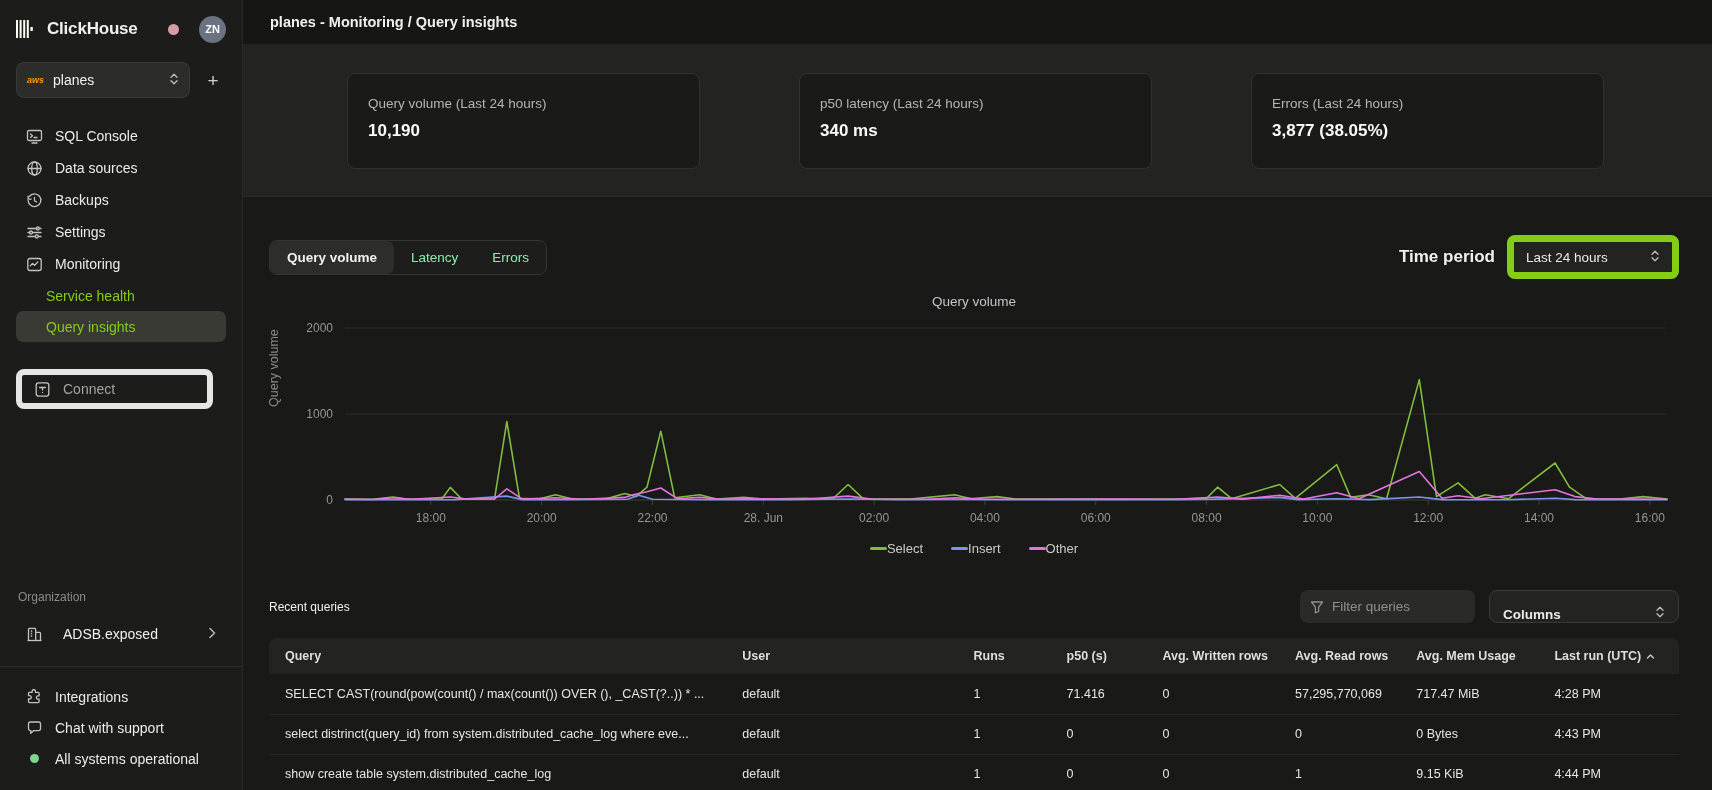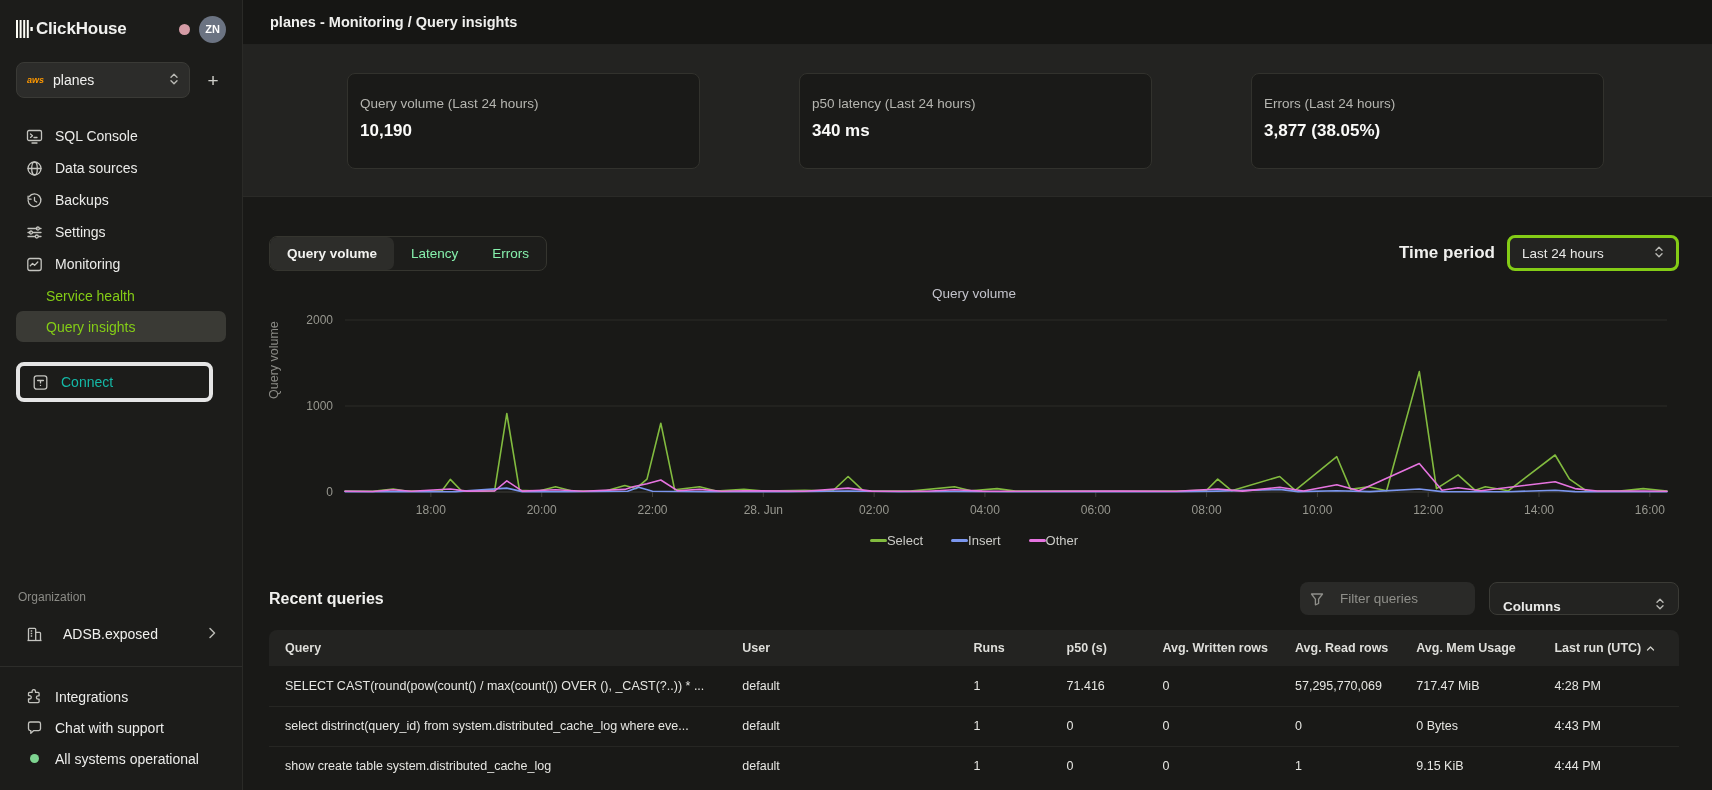--- a/index.html
+++ b/index.html
@@ -8,88 +8,88 @@
     font-family:"Liberation Sans","DejaVu Sans",sans-serif;
     background:#191917; color:#f0f0ee; display:flex;
     -webkit-font-smoothing:antialiased;
   }
   
   aside {
     width:243px; min-width:243px; height:100%;
     background:#1c1c1a; border-right:1px solid #2a2a27;
     display:flex; flex-direction:column; padding:14px 16px 16px;
   }
-  .side-top { display:flex; align-items:center; gap:1px; height:30px; margin-bottom:18px; }
+  .side-top { display:flex; align-items:center; gap:12px; height:30px; margin-bottom:18px; }
   .logo-mark { display:flex; align-items:center; }
   .logo-text { font-size:17px; font-weight:bold; letter-spacing:-0.2px; }
   .notif-dot { width:11px; height:11px; border-radius:50%; background:#d59ca6; margin-left:auto; }
   .avatar { width:27px; height:27px; border-radius:50%; background:#6b7382; color:#fff;
     font-size:11px; font-weight:bold; display:flex; align-items:center; justify-content:center; margin-left:8px;text-align:center; }
   .svc-row { display:flex; align-items:center; gap:10px; margin-bottom:22px; }
   .svc-select { flex:1; height:36px; background:#2c2c2a; border:1px solid #3a3a36; border-radius:8px;
     display:flex; align-items:center; gap:9px; padding:0 10px; color:#f0f0ee; font-size:14px; cursor:pointer; }
   .aws-mark { color:#ff9900; font-size:9px; font-weight:bold; font-style:italic; letter-spacing:0; }
   .svc-select .updown { margin-left:auto; }
   .plus-btn { width:26px; height:26px; background:none; border:none; color:#cfcfca; font-size:19px;
     line-height:1; cursor:pointer; }
   nav { display:flex; flex-direction:column; }
   .nav-item { display:flex; align-items:center; gap:12px; height:32px; padding:0 10px;
     border-radius:7px; color:#ececea; font-size:14px; cursor:pointer; }
   .nav-item .nicon { width:17px; height:17px; display:flex; align-items:center; justify-content:center; color:#c4c4bf; }
   .nav-sub { height:31px; display:flex; align-items:center; padding-left:30px; border-radius:7px;
     color:#84cc16; font-size:14px; cursor:pointer; }
   .nav-sub.active { background:#3a3a35; }
-  .connect-btn { margin-top:20px; height:40px; border:4px solid #e5e5e5; background:transparent;
-    border-radius:8px; display:flex; align-items:center; gap:12px; padding:0 12px; color:#14b8a6;
+  .connect-btn { margin-top:27px; height:40px; border:6px solid #e5e5e5; background:transparent;
+    border-radius:8px; display:flex; align-items:center; gap:12px; padding:0 12px; color:#a3a3a3;
     font-size:14px; cursor:pointer; width:197px; }
   .connect-btn .nicon { color:#c4c4bf; display:flex; }
   .side-spacer { flex:1; }
   .org-label { color:#8b8b86; font-size:12px; margin:0 0 14px 2px; }
   .org-item { display:flex; align-items:center; gap:20px; height:32px; padding:0 10px 0 10px;
     border-radius:7px; font-size:14px; cursor:pointer; }
   .org-item .chev { margin-left:auto; color:#b9b9b4; }
   .side-divider { border:none; border-top:1px solid #2d2d2a; margin:16px -16px 14px; }
   .foot-item { display:flex; align-items:center; gap:12px; height:31px; padding:0 10px;
     border-radius:7px; color:#ececea; font-size:14px; cursor:pointer; }
   .foot-item .nicon { width:17px; height:17px; display:flex; align-items:center; justify-content:center; color:#c4c4bf; }
   .status-dot { width:9px; height:9px; border-radius:50%; background:#7ed491; margin:0 4px; }
   
   main { flex:1; display:flex; flex-direction:column; min-width:0; }
   .top-header { height:45px; background:#161614; display:flex; align-items:center; padding:0 27px;
     border-bottom:1px solid #222220; }
   .breadcrumb { font-size:14.5px; font-weight:bold; }
   .stats-strip { height:152px; background:#232321; display:flex; align-items:center;
     gap:99px; padding:0 0 0 104px; border-bottom:1px solid #2a2a27; }
   .stat-card { width:353px; height:96px; background:#1a1a18; border:1px solid #32322d; border-radius:8px;
-    padding:22px 12px; }
+    padding:22px 20px; }
   .stat-label { color:#b5b5b0; font-size:13.5px; }
   .stat-value { margin-top:10px; font-size:17px; font-weight:bold; color:#fafaf8; }
   .content { flex:1; padding:0 33px 0 26px; position:relative; overflow:hidden; }
   .controls-row { margin-top:38px; display:flex; align-items:center; justify-content:space-between; }
   .tabgroup { display:inline-flex; border:1px solid #35352f; background:#1d1d1b; border-radius:8px; overflow:hidden; }
   .tab { padding:0 17px; height:33px; display:flex; align-items:center; font-size:13.5px; color:#86efac;
     background:transparent; border:none; cursor:pointer; font-family:inherit; }
   .tab.active { background:#2d2d2a; color:#f2f2f0; font-weight:bold; border-radius:7px; }
   .time-period { display:flex; align-items:center; gap:12px; }
   .tp-label { font-size:17px; font-weight:bold; }
-  .tp-select { width:172px; height:33px; background:#232321; border:3px solid #84cc16; border-radius:8px;
+  .tp-select { width:172px; height:33px; background:#232321; border:7px solid #84cc16; border-radius:8px;
     display:flex; align-items:center; padding:15px 12px; color:#eaeae8; font-size:13.5px; cursor:pointer; }
   .tp-select .updown { margin-left:auto; }
   .chart-title { text-align:center; margin-top:15px; font-size:13.5px; color:#c3c3cb; }
   .chart-wrap { position:relative; margin-top:2px; }
   .ylabel { position:absolute; left:-2px; top:96px; transform:rotate(-90deg); transform-origin:left top;
     color:#8b8b86; font-size:12.5px; white-space:nowrap; }
   .legend { display:flex; justify-content:center; gap:28px; margin-top:8px; }
   .legend-item { display:flex; align-items:center; font-size:13px; color:#cbcbc7; cursor:pointer; }
   .legend-swatch { width:17px; height:3px; border-radius:2px; }
   .rq-row { margin-top:34px; display:flex; align-items:center; justify-content:space-between; }
-  .rq-title { font-size:16px; font-weight:bold; }
+  .rq-title { font-size:12px; font-weight:normal; }
   .rq-controls { display:flex; align-items:center; gap:14px; }
   .filter-box { width:175px; height:33px; background:#2a2a28; border-radius:8px; display:flex;
-    align-items:center; gap:16px; padding:0 10px; color:#8f8f8a; }
+    align-items:center; gap:8px; padding:0 10px; color:#8f8f8a; }
   .filter-box input { background:transparent; border:none; outline:none; color:#d8d8d4; font-size:13.5px;
     width:120px; font-family:inherit; }
   .filter-box input::placeholder { color:#8f8f8a; }
   .cols-select { width:190px; height:33px; background:#232321; border:1px solid #3b3b36; border-radius:8px;
     display:flex; align-items:flex-end; padding:0 13px; color:#eaeae8; font-size:13.5px; font-weight:bold; cursor:pointer; }
   .cols-select .updown { margin-left:auto; }
   table { width:100%; border-collapse:collapse; margin-top:15px; table-layout:fixed; }
   thead th { background:#232321; color:#dededa; font-size:12.5px; font-weight:bold; text-align:left;
     height:36px; padding:0 8px; cursor:pointer; white-space:nowrap; }
   thead th:first-child { padding-left:16px; border-radius:8px 0 0 0; }

